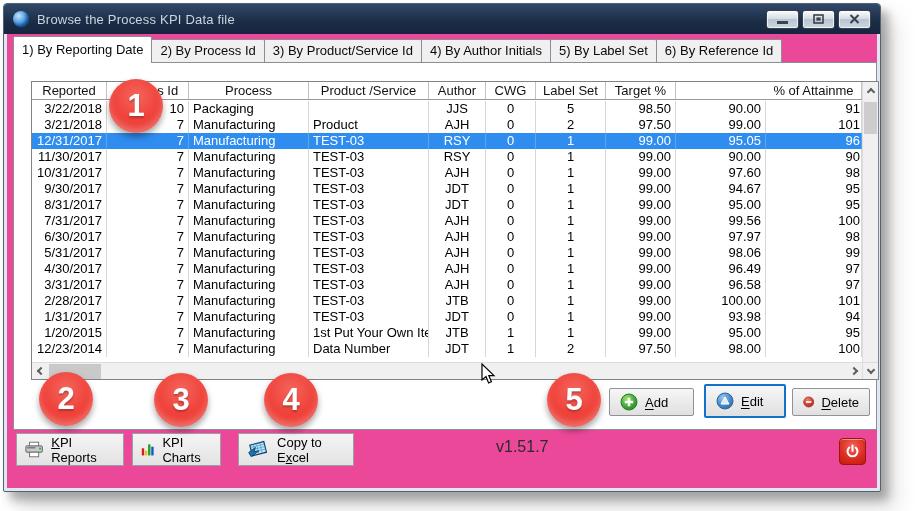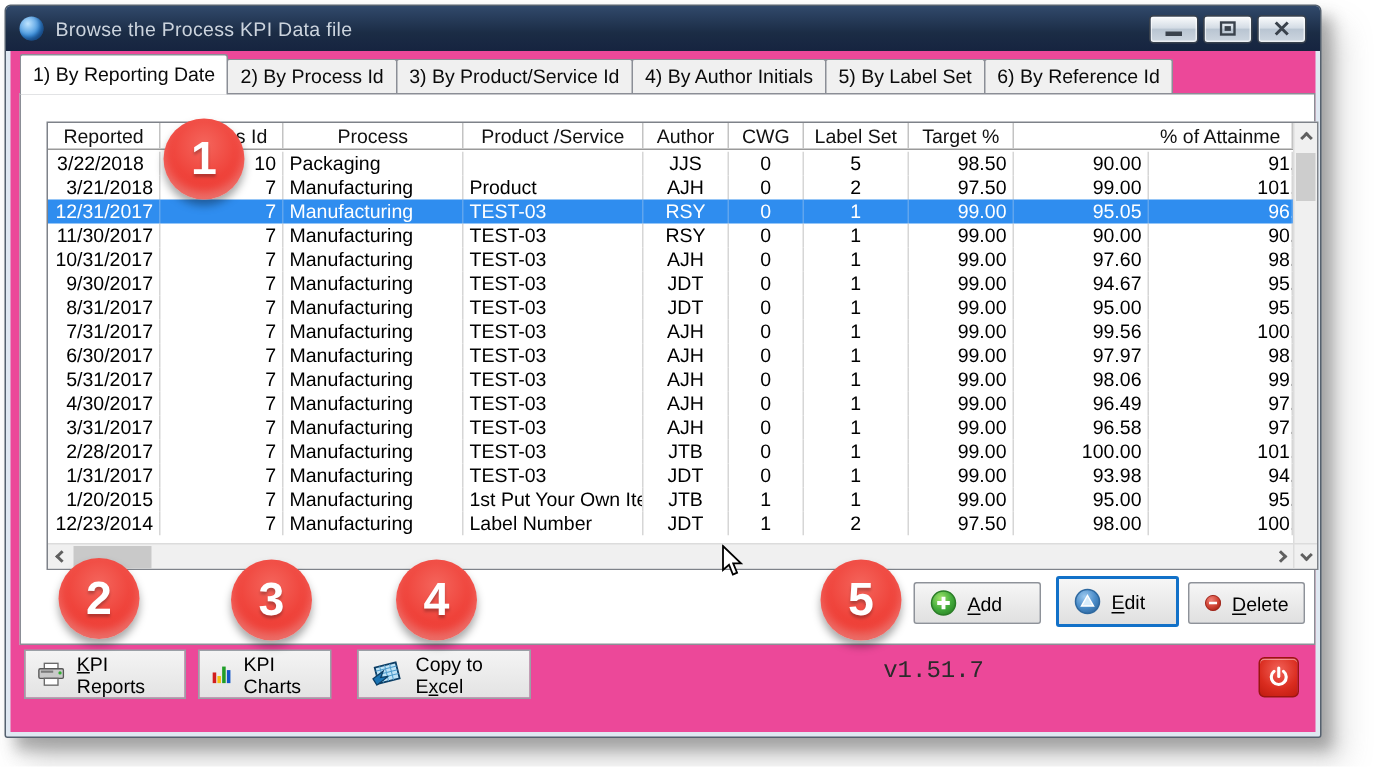--- a/index.html
+++ b/index.html
@@ -77,22 +77,22 @@
   .btn-add    { left:595px; top:325px; width:85px; height:28px; }
   .btn-edit   { left:690px; top:321px; width:82px; height:34px; border:2px solid #1271c8;text-align:right; }
   .btn-delete { left:778px; top:325px; width:78px; height:28px; }
 
   
   .fbtn { position:absolute; display:flex; align-items:center; gap:8px; padding:0 8px;
     border:1px solid #9aa0a6; background:linear-gradient(#f4f4f4,#e3e3e3); font-size:13px; color:#000; }
   .fbtn-reports { left:9px;  top:399px; width:108px; height:33px; }
   .fbtn-charts  { left:125px; top:399px; width:89px; height:33px; }
   .fbtn-excel   { left:231px; top:399px; width:116px; height:33px; }
-  .version { position:absolute; left:489px; top:404px; width:160px; text-align:right;
-    font-size:16px; color:#2b2b2b;font-family:Liberation Mono, monospace; }
+  .version { position:absolute; left:489px; top:404px; width:160px; text-align:left;
+    font-size:16px; color:#2b2b2b; }
   .power-btn { position:absolute; left:832px; top:404px; width:27px; height:27px; border-radius:4px;
     border:1px solid #9b1510; background:radial-gradient(circle at 50% 30%, #f26258, #da2c1f 60%, #c01b10);
     display:flex; align-items:center; justify-content:center;
     box-shadow: inset 0 1px 0 rgba(255,255,255,.45); }
 
   
   .callout { position:absolute; width:54px; height:54px; border-radius:50%;
     background:radial-gradient(circle at 50% 32%, #f4655c, #ee3b33 62%, #d72c24);
     box-shadow: 0 4px 6px rgba(0,0,0,.35), inset 0 -5px 7px rgba(255,255,255,.30);
     display:flex; align-items:center; justify-content:center; z-index:50;
@@ -151,21 +151,21 @@
               <div class="hcell" style="width: 120px;">Product /Service</div>
               <div class="hcell" style="width: 57px;">Author</div>
               <div class="hcell" style="width: 50px;">CWG</div>
               <div class="hcell" style="width: 70px;">Label Set</div>
               <div class="hcell" style="width: 70px;">Target %</div>
               <div class="hcell" style="width: 90px; margin-top: 46px;">% Achieved</div>
               <div class="hcell" style="width: 96px;">% of Attainme</div>
             </div>
           <div class="grid-rows" id="grid-rows">
               <div class="grow">
-                <div class="cell al-r" style="width: 75px; text-align: center;">3/22/2018</div>
+                <div class="cell al-r" style="width: 75px;">3/22/2018</div>
                 <div class="cell al-r" style="width: 82px;">10</div>
                 <div class="cell al-l" style="width: 120px;">Packaging</div>
                 <div class="cell al-l" style="width: 120px;"></div>
                 <div class="cell al-c" style="width: 57px;">JJS</div>
                 <div class="cell al-c" style="width: 50px;">0</div>
                 <div class="cell al-c" style="width: 70px;">5</div>
                 <div class="cell al-r" style="width: 70px;">98.50</div>
                 <div class="cell al-r" style="width: 90px;">90.00</div>
                 <div class="cell al-r clipr" style="width: 96px;">
                   <span class="clipspan">91.37</span>
@@ -364,21 +364,21 @@
                 <div class="cell al-r" style="width: 70px;">99.00</div>
                 <div class="cell al-r" style="width: 90px;">95.00</div>
                 <div class="cell al-r clipr" style="width: 96px;">
                   <span class="clipspan">95.96</span>
                 </div>
               </div>
               <div class="grow">
                 <div class="cell al-r" style="width: 75px;">12/23/2014</div>
                 <div class="cell al-r" style="width: 82px;">7</div>
                 <div class="cell al-l" style="width: 120px;">Manufacturing</div>
-                <div class="cell al-l" style="width: 120px;">Label Number</div>
+                <div class="cell al-l" style="width: 120px;">Data Number</div>
                 <div class="cell al-c" style="width: 57px;">JDT</div>
                 <div class="cell al-c" style="width: 50px;">1</div>
                 <div class="cell al-c" style="width: 70px;">2</div>
                 <div class="cell al-r" style="width: 70px;">97.50</div>
                 <div class="cell al-r" style="width: 90px;">98.00</div>
                 <div class="cell al-r clipr" style="width: 96px;">
                   <span class="clipspan">100.51</span>
                 </div>
               </div>
             </div>

